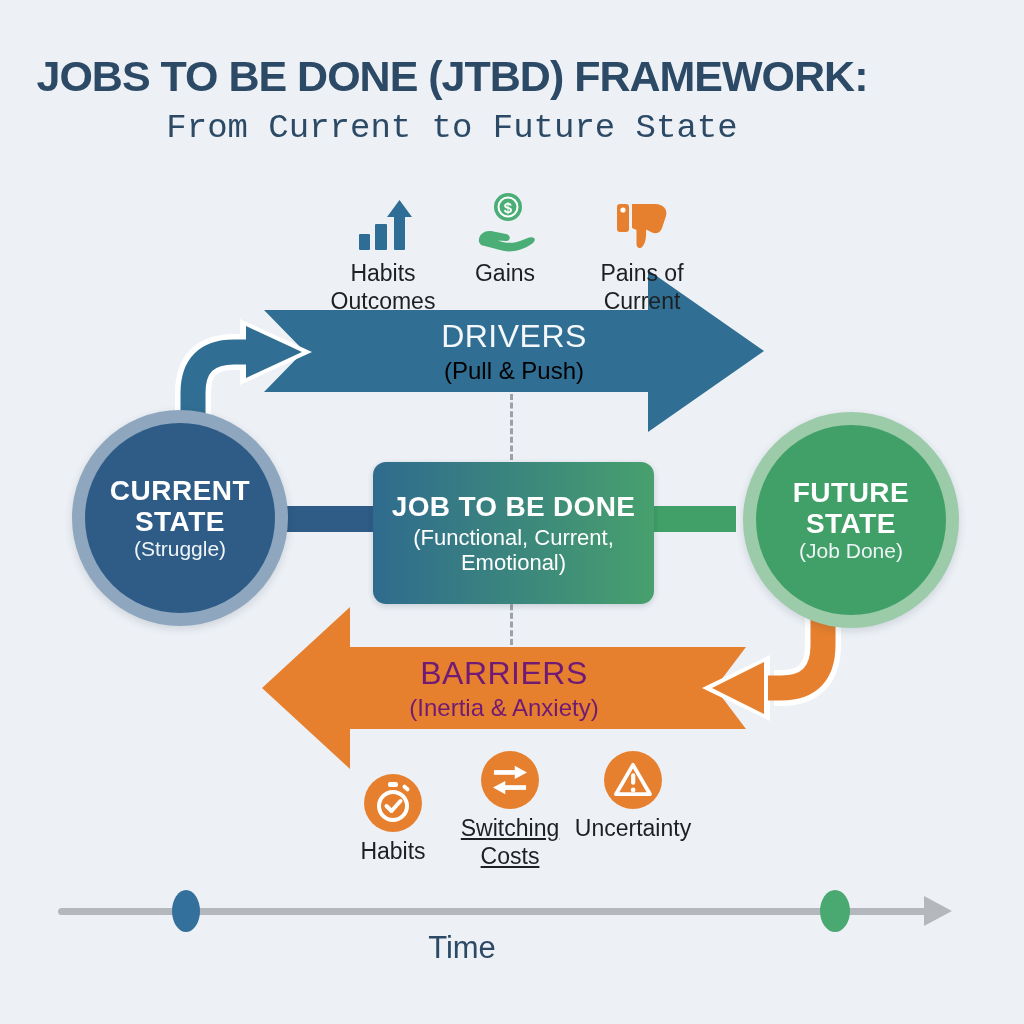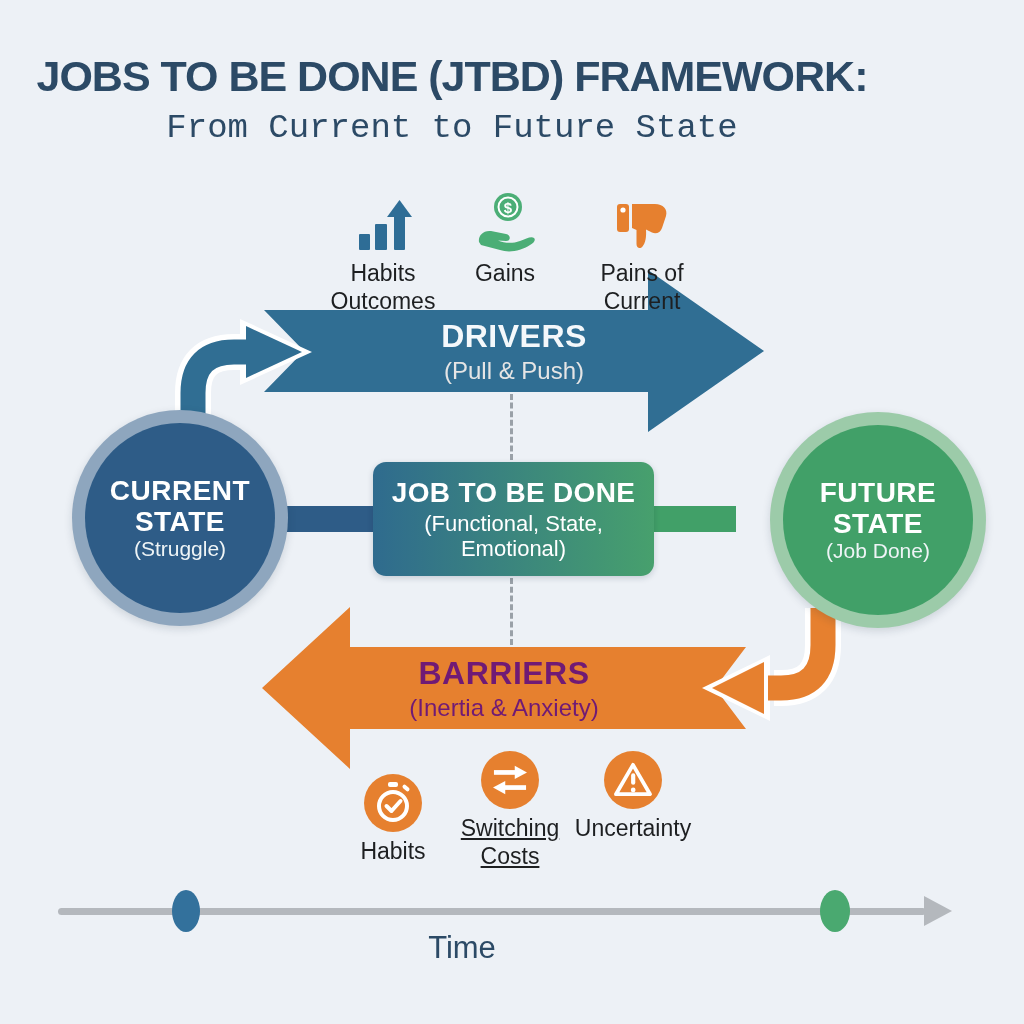--- a/index.html
+++ b/index.html
@@ -18,52 +18,52 @@
   .title-1{font-size:43px;font-weight:700;letter-spacing:-1px;color:var(--navy);}
   .title-2{font-size:34px;font-weight:400;color:var(--navy);margin-top:8px;font-family:Liberation Mono, monospace;}
 
   
   .big-arrow{display:flex;flex-direction:column;align-items:center;justify-content:center;
              text-align:center;line-height:1.15;}
   .drivers-arrow{left:264px;top:270px;width:500px;height:162px;background:var(--steel);
     clip-path:polygon(0 40px,384px 40px,384px 0,500px 81px,384px 162px,384px 122px,0 122px,40px 81px);}
   .barriers-arrow{left:262px;top:607px;width:484px;height:162px;background:var(--orange);
     clip-path:polygon(88px 40px,484px 40px,453px 81px,484px 122px,88px 122px,88px 162px,0 81px,88px 0);}
-  .arrow-label{font-size:32px;font-weight:700;color:#f4f8fb;letter-spacing:.5px;}
-  .arrow-sub{font-size:24px;color:#e5e5e5;margin-top:2px;}
+  .arrow-label{font-size:32px;font-weight:400;color:#f4f8fb;letter-spacing:.5px;}
+  .arrow-sub{font-size:24px;color:#000000;margin-top:2px;}
   .barriers-arrow .arrow-label,.barriers-arrow .arrow-sub{color:#701a75;}
 
   
   .dash-line{left:510px;width:0;border-left:3px dashed var(--dash);}
   .dash-top{top:394px;height:66px;}
   .dash-bottom{top:578px;height:67px;}
 
   
   .bar{height:26px;top:506px;}
   .bar-blue{left:286px;width:92px;background:var(--steel-dark);}
   .bar-green{left:648px;width:88px;background:var(--green);}
 
   
-  .jtbd{left:373px;top:462px;width:281px;height:114px;border-radius:13px;
+  .jtbd{left:373px;top:462px;width:281px;height:142px;border-radius:13px;
     background:linear-gradient(90deg,#2f6b8e,#47a06d);
     display:flex;flex-direction:column;align-items:center;justify-content:center;
     text-align:center;color:#fff;box-shadow:0 2px 6px rgba(20,40,60,.18);}
   .jtbd-label{font-size:28px;font-weight:700;letter-spacing:.3px;}
   .jtbd-sub{font-size:22px;line-height:1.12;margin-top:3px;white-space:pre-line;}
 
   
   .state{width:216px;height:216px;border-radius:50%;
     display:flex;align-items:center;justify-content:center;
     box-shadow:0 3px 8px rgba(20,40,60,.15);}
   .state .inner{width:190px;height:190px;border-radius:50%;
     display:flex;flex-direction:column;align-items:center;justify-content:center;
     text-align:center;color:#fff;}
   .current{left:72px;top:410px;background:var(--ring-blue);}
   .current .inner{background:var(--steel-dark);}
-  .future{left:770px;top:412px;background:var(--ring-green);}
+  .future{left:743px;top:412px;background:var(--ring-green);}
   .future .inner{background:var(--green);}
   .state-label{font-size:28px;font-weight:700;line-height:1.12;letter-spacing:.5px;white-space:pre-line;}
   .state-sub{font-size:21px;color:#eef4f6;}
 
   
   .factor{width:160px;display:flex;flex-direction:column;align-items:center;}
   .ficon{height:62px;display:flex;align-items:flex-end;justify-content:center;}
   .flabel{font-size:23px;line-height:1.2;text-align:center;white-space:pre-line;margin-top:6px;color:var(--ink);}
   .icon-blue{color:#2e6d96;}
   .icon-green{color:var(--gains);}
@@ -111,21 +111,21 @@
     <path d="M823 608 V645 Q823 688 781 688 H768" fill="none" stroke="#e6802f" stroke-width="25"></path>
     <polygon points="764,662 712,688 764,714" fill="#e6802f"></polygon>
   </g>
 </svg>
 
 <div class="abs bar bar-blue"></div>
 <div class="abs bar bar-green"></div>
 
 <div class="abs jtbd">
   <div class="jtbd-label">JOB TO BE DONE</div>
-  <div class="jtbd-sub">(Functional, State,
+  <div class="jtbd-sub">(Functional, Current,
 Emotional)</div>
 </div>
 
 <div class="abs state current">
   <div class="inner">
     <div class="state-label">CURRENT
 STATE</div>
     <div class="state-sub">(Struggle)</div>
   </div>
 </div>

